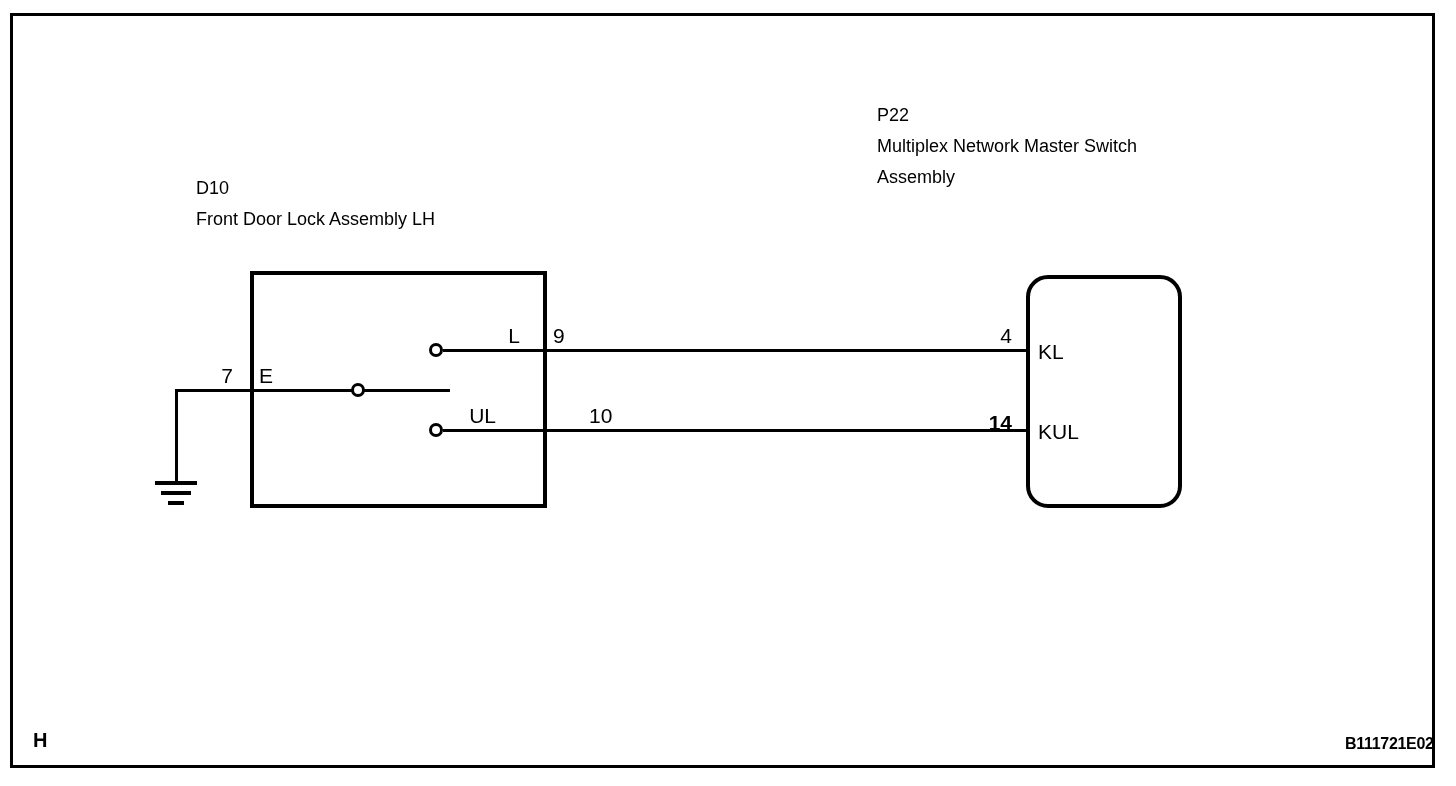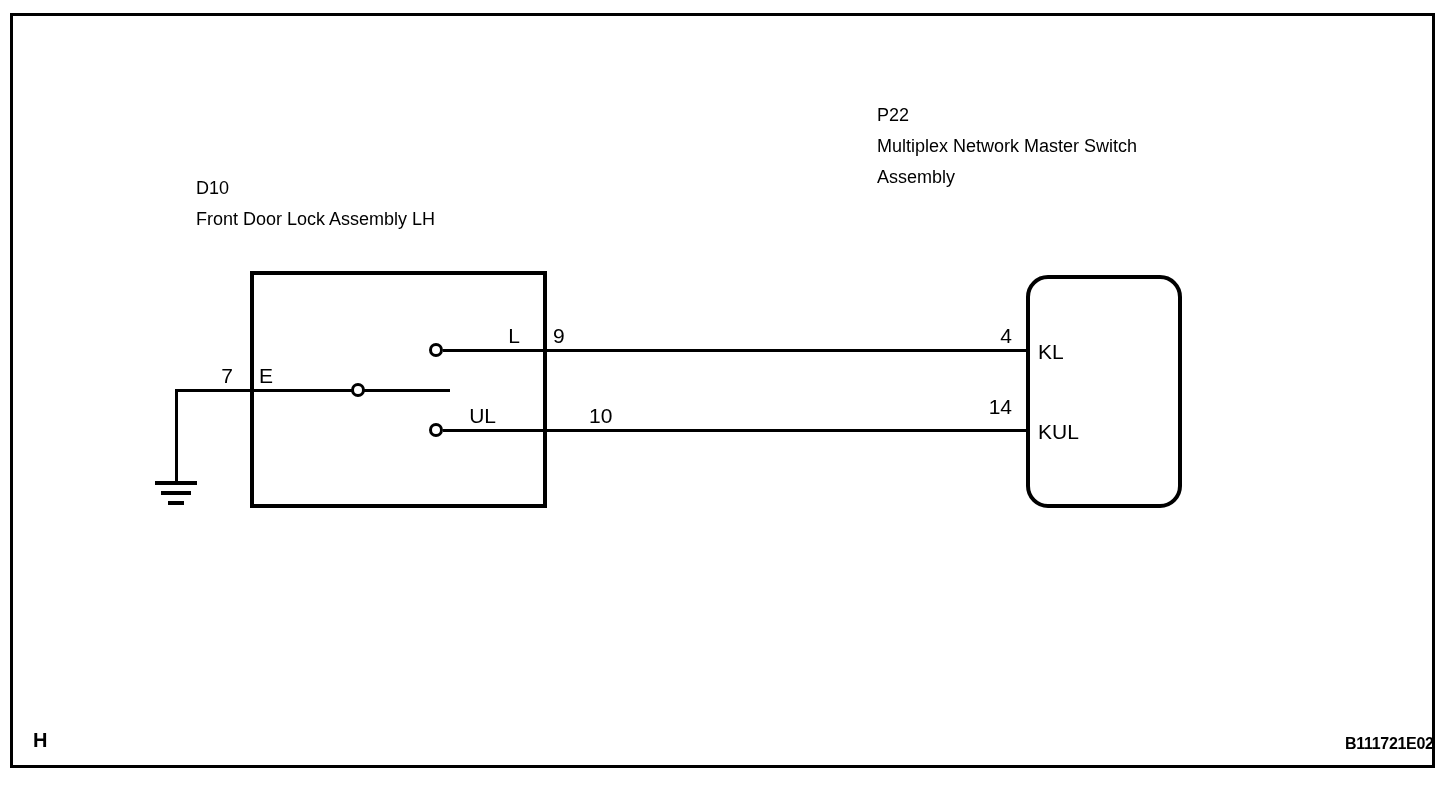--- a/index.html
+++ b/index.html
@@ -163,19 +163,19 @@
 
   <div class="pin-text right-align" style="left:450px; top:325px; width:70px;">L</div>
   <div class="pin-text" style="left:553px; top:325px;">9</div>
 
   <div class="pin-text right-align" style="left:426px; top:405px; width:70px;">UL</div>
   <div class="pin-text" style="left:553px; top:405px;margin-left:36px;">10</div>
 
   <div class="pin-text right-align" style="left:930px; top:325px; width:82px;">4</div>
   <div class="pin-text" style="left:1038px; top:341px;">KL</div>
 
-  <div class="pin-text right-align" style="left:930px; top:396px; width:82px;">14</div>
+  <div class="pin-text right-align" style="left:930px; top:412px; width:82px;font-weight:bold;">14</div>
   <div class="pin-text" style="left:1038px; top:421px;">KUL</div>
 
   <div class="corner-h">H</div>
   <div class="fig-code">B111721E02</div>
 
 </div>
 
 </body></html>

